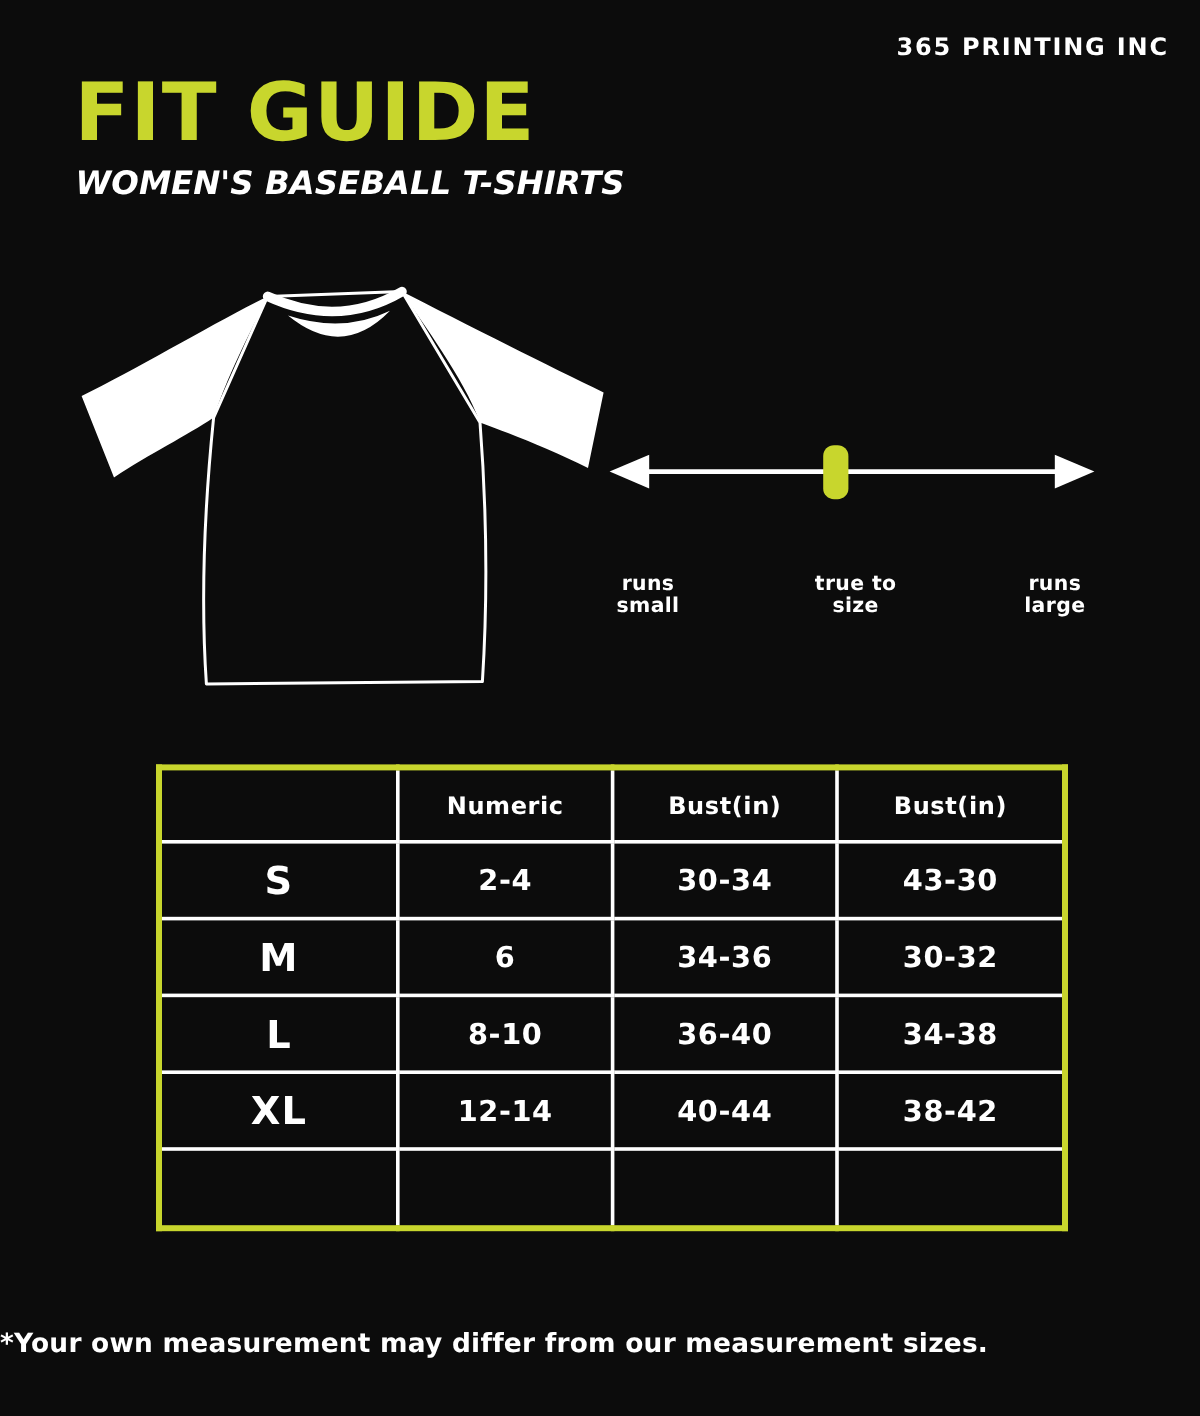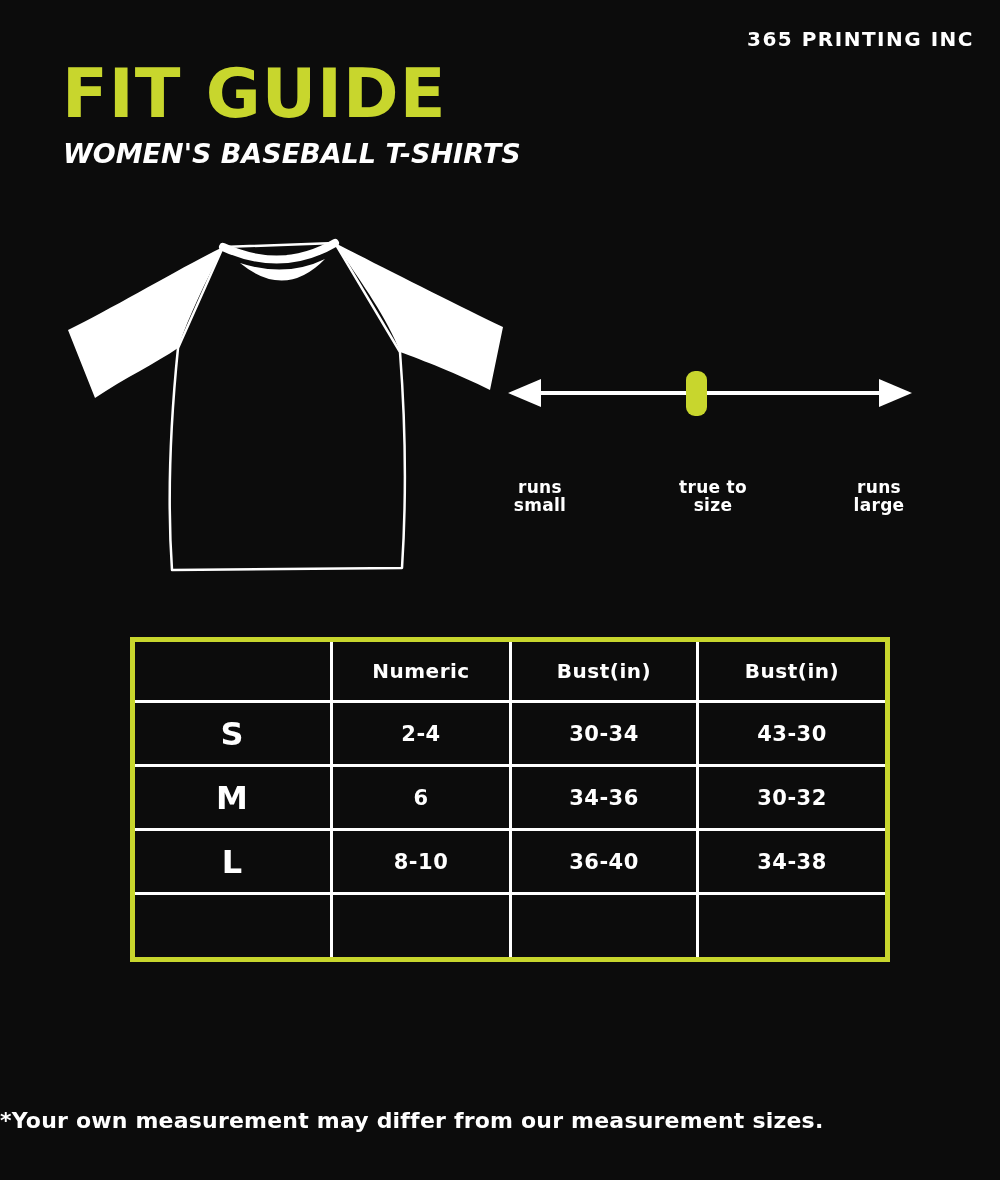--- a/index.html
+++ b/index.html
@@ -60,21 +60,21 @@
   .size-table th,.size-table td{
     text-align:center;vertical-align:middle;
     color:var(--text);
     background:transparent;
     overflow:hidden;
   }
   .size-table thead tr{height:62px;}
   .size-table tbody tr{height:64px;}
   .size-table tbody tr.empty-row{height:66px;}
   .size-table th{font-size:20px;letter-spacing:0.5px;}
-  .size-table td{font-size:21px;letter-spacing:0.5px;}
+  .size-table td{font-size:24px;letter-spacing:0.5px;}
   .size-table td.size-cell{font-size:32px;letter-spacing:1px;}
   .disclaimer{
     position:absolute;left:0;top:1108px;width:1000px;
     text-align:left;
     font-size:22px;letter-spacing:0.2px;color:var(--text);
   }
 </style>
 </head>
 <body>
 
@@ -146,20 +146,26 @@
       <td>6</td>
       <td>34-36</td>
       <td>30-32</td>
     </tr>
     <tr>
       <td class="size-cell">L</td>
       <td>8-10</td>
       <td>36-40</td>
       <td>34-38</td>
     </tr>
+    <tr>
+      <td class="size-cell">XL</td>
+      <td>12-14</td>
+      <td>40-44</td>
+      <td>38-42</td>
+    </tr>
     <tr class="empty-row">
       <td class="size-cell"></td>
       <td></td>
       <td></td>
       <td></td>
     </tr>
   </tbody>
 </table>
 
 <div class="disclaimer">*Your own measurement may differ from our measurement sizes.</div>

